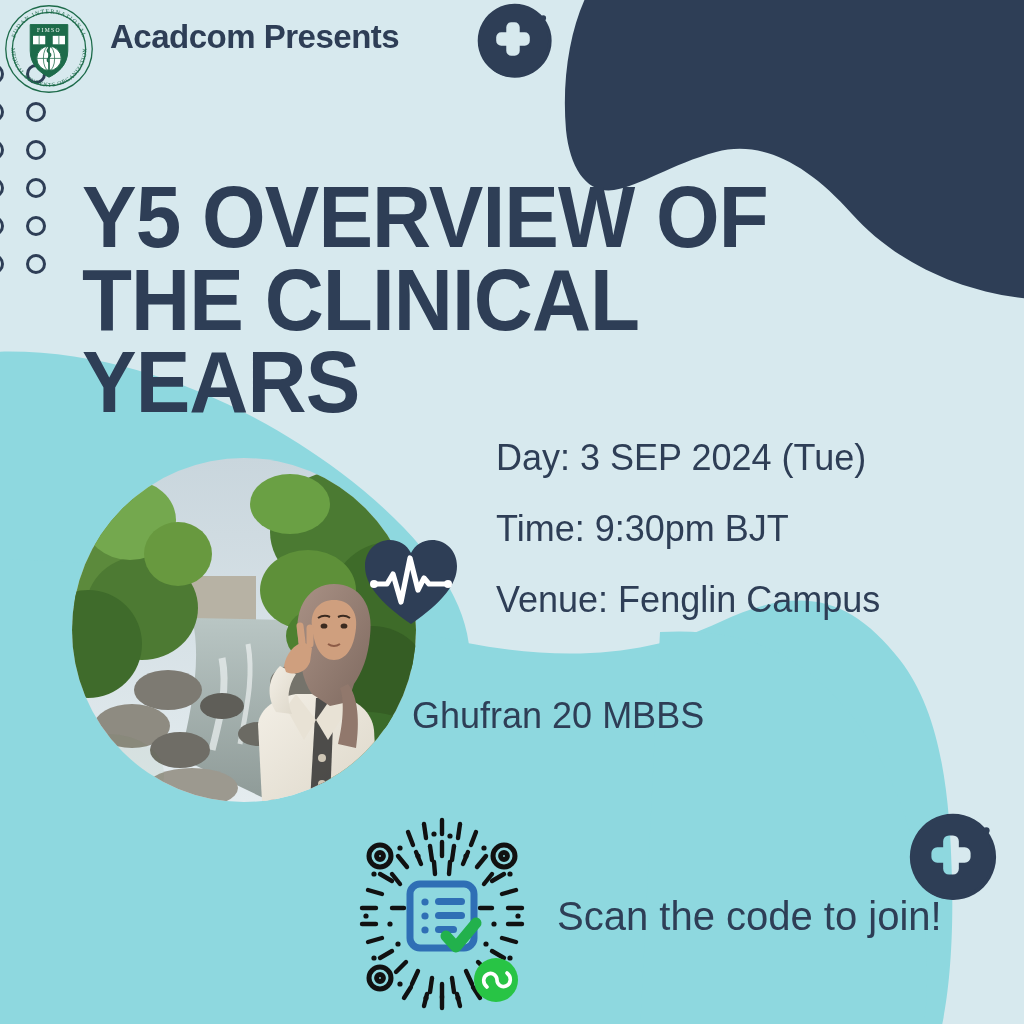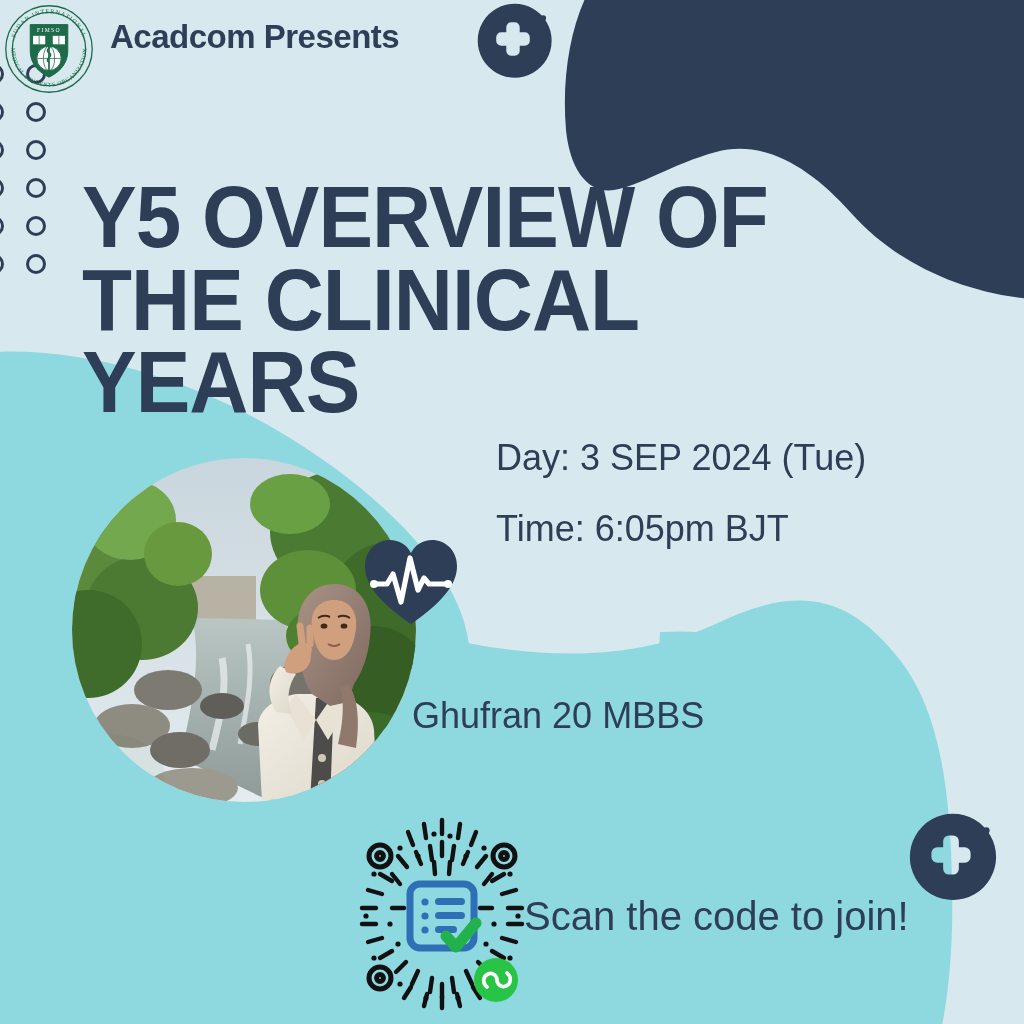--- a/index.html
+++ b/index.html
@@ -65,21 +65,21 @@
   .photo svg { display:block; width:344px; height:344px; }
 
   
   .heart-icon { position:absolute; left:360px; top:534px; width:102px; height:100px; }
 
   
   .qr { position:absolute; left:338px; top:812px; width:208px; height:208px; }
 
   
   .scan-text {
-    position:absolute; left:524px; top:894px;
+    position:absolute; left:557px; top:894px;
     font-size:40px; color:#2e3e56;
   }
 </style>
 </head>
 <body>
 
 <div id="poster">
 
   <svg class="bg-svg" viewBox="0 0 1024 1024" preserveAspectRatio="none">
     <rect x="0" y="0" width="1024" height="1024" fill="#d7e9ee"></rect>
@@ -165,21 +165,22 @@
   </svg>
 
   <div class="title">
     <div>Y5 OVERVIEW OF</div>
     <div>THE CLINICAL</div>
     <div>YEARS</div>
   </div>
 
   <div class="details">
     <div class="line">Day: 3 SEP 2024 (Tue)</div>
-    <div class="line">Time: 6:05pm BJT</div>
+    <div class="line">Time: 9:30pm BJT</div>
+    <div class="line">Venue: Fenglin Campus</div>
   </div>
 
   <div class="photo">
     <svg viewBox="0 0 344 344">
       <defs>
         <linearGradient id="skyG" x1="0" y1="0" x2="0" y2="1">
           <stop offset="0%" stop-color="#c9d6dd"></stop>
             <stop offset="100%" stop-color="#e4ecef"></stop>
         </linearGradient>
         <linearGradient id="waterG" x1="0" y1="0" x2="0" y2="1">

